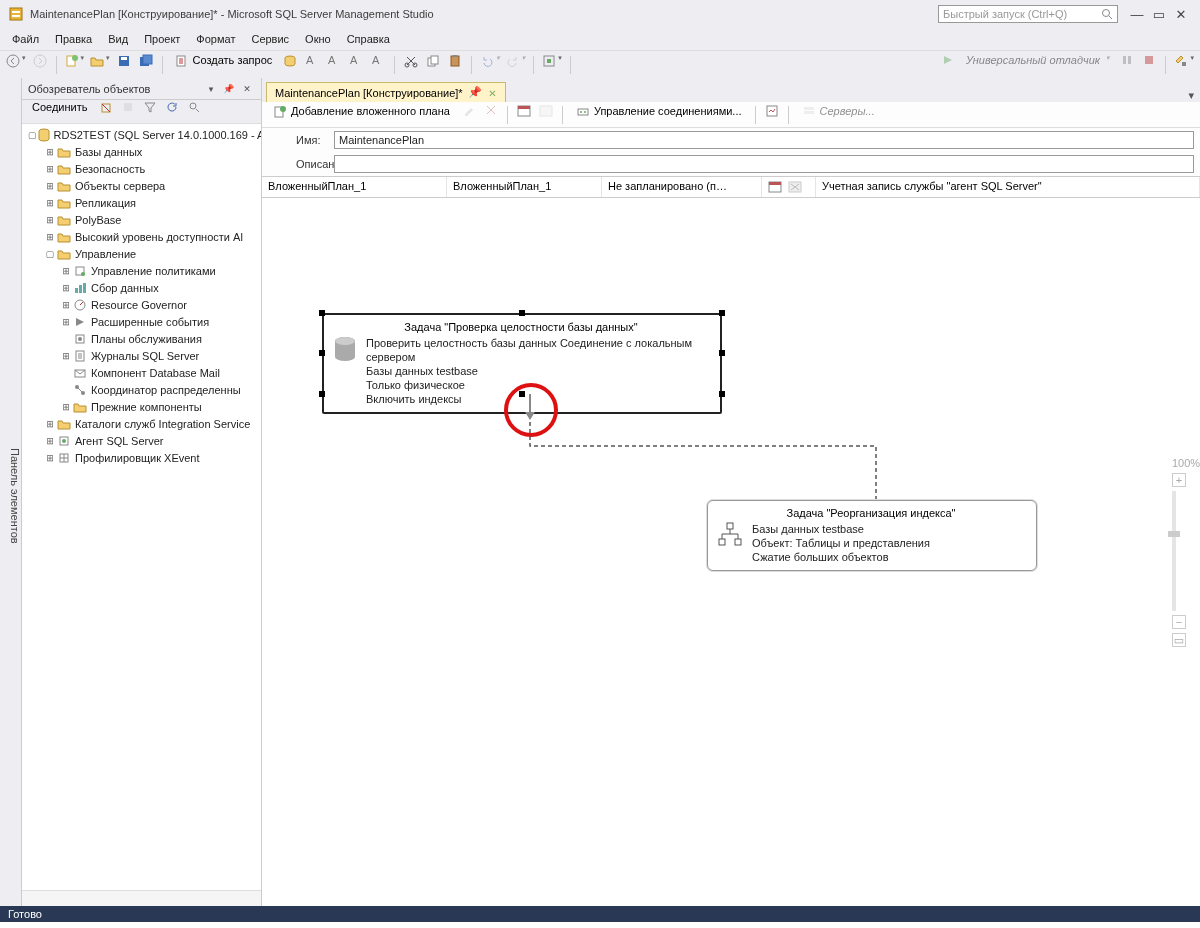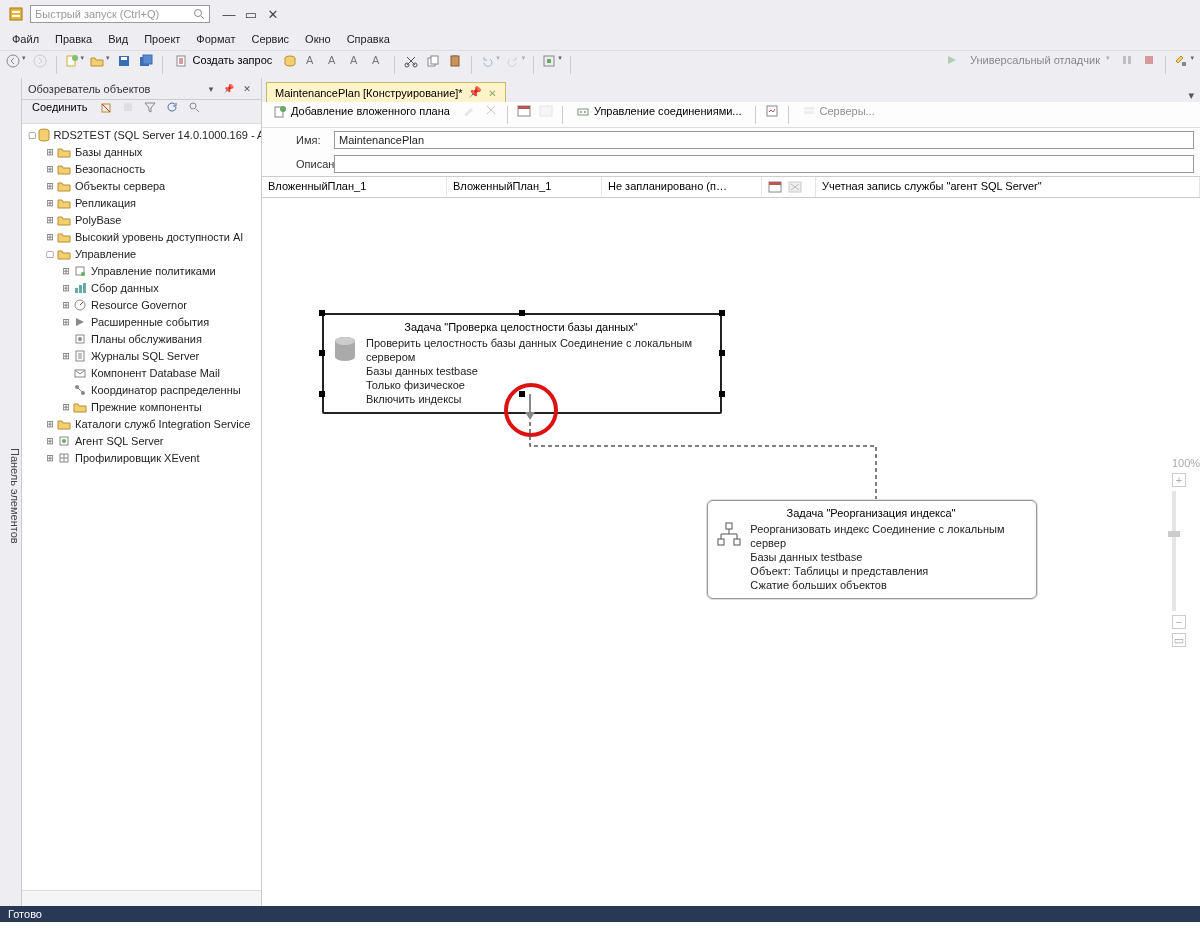--- a/index.html
+++ b/index.html
@@ -15,21 +15,21 @@
 
 
 .menubar { height: 22px; background: #eeeef2; display:flex; align-items:center; padding:0 4px; }
 .menubar .mi { padding: 2px 8px; color:#222; }
 
 
 .toolbar { height: 28px; background: #eeeef2; border-top:1px solid #ddd; display:flex; align-items:center; padding:0 4px; gap:2px; }
 .tsep { width:1px; height:18px; background:#ccc; margin:0 4px; }
 .tbtn { min-width:20px; height:22px; display:flex; align-items:flex-start; justify-content:center; padding:0 2px; }
 .tbtn.text { padding:0 6px; gap:4px; }
-.tbtn.disabled { opacity:.45; }
+.tbtn.disabled { opacity:.45;font-style:italic; }
 .toolbar .drop::after { content:"▾"; font-size:7px; margin-left:2px; color:#666; }
 
 
 .body { display:flex; height: calc(928px - 28px - 22px - 28px - 22px); }
 .sidebar-tab { width:22px; background:#eeeef2; border-right:1px solid #ccc; writing-mode: vertical-rl; text-align:center; padding-top:8px; color:#444; font-size:11px;}
 .explorer { width:240px; background:#fff; border-right:1px solid #ccc; display:flex; flex-direction:column; min-width:0;}
 .panel-head { background:#eeeef2; border-bottom:1px solid #ccc; display:flex; align-items:center; padding:2px 6px; height:22px; color:#333;}
 .panel-head .ph-btns { margin-left:auto; display:flex; gap:2px; }
 .panel-head .ph-btn { width:16px; height:14px; border:1px solid transparent; text-align:center; line-height:12px; color:#555; font-size:9px;}
 .subtoolbar { height:24px; background:#eeeef2; border-bottom:1px solid #ddd; display:flex; align-items:center; padding:0 4px; gap:2px;}
@@ -82,20 +82,21 @@
 <body>
 
 <div class="titlebar">
   <span class="appicon">
     <svg width="16" height="16">
         <rect x="2" y="2" width="12" height="12" fill="#e8b43a" stroke="#a07410"></rect>
         <rect x="4" y="5" width="8" height="2" fill="#fff"></rect>
         <rect x="4" y="9" width="8" height="2" fill="#fff"></rect>
       </svg>
   </span>
+  <span class="title">MaintenancePlan [Конструирование]* - Microsoft SQL Server Management Studio</span>
   <div class="quick">
     <span>Быстрый запуск (Ctrl+Q)</span>
     <svg width="12" height="12">
         <circle cx="5" cy="5" r="3.5" fill="none" stroke="#888"></circle>
         <line x1="8" y1="8" x2="11" y2="11" stroke="#888"></line>
       </svg>
   </div>
   <span class="winbtn">—</span>
   <span class="winbtn">▭</span>
   <span class="winbtn">✕</span>
@@ -640,21 +641,20 @@
         <div class="tbody">
           <div class="ticon">
               <svg width="24" height="26">
                 <rect x="9" y="1" width="6" height="6" fill="#fff" stroke="#555"></rect>
                 <rect x="1" y="17" width="6" height="6" fill="#fff" stroke="#555"></rect>
                 <rect x="17" y="17" width="6" height="6" fill="#fff" stroke="#555"></rect>
                 <path d="M12 7v5M12 12H4v5M12 12h8v5" fill="none" stroke="#555"></path>
               </svg>
             </div>
           <div class="tlines">
-            <div>Реорганизовать индекс Соединение с локальным сервер</div>
             <div>Базы данных testbase</div>
             <div>Объект: Таблицы и представления</div>
             <div>Сжатие больших объектов</div>
           </div>
         </div>
       </div>
 
       <div class="zoom-ctrl">
         <span>100%</span>
         <div class="zbtn">+</div>

